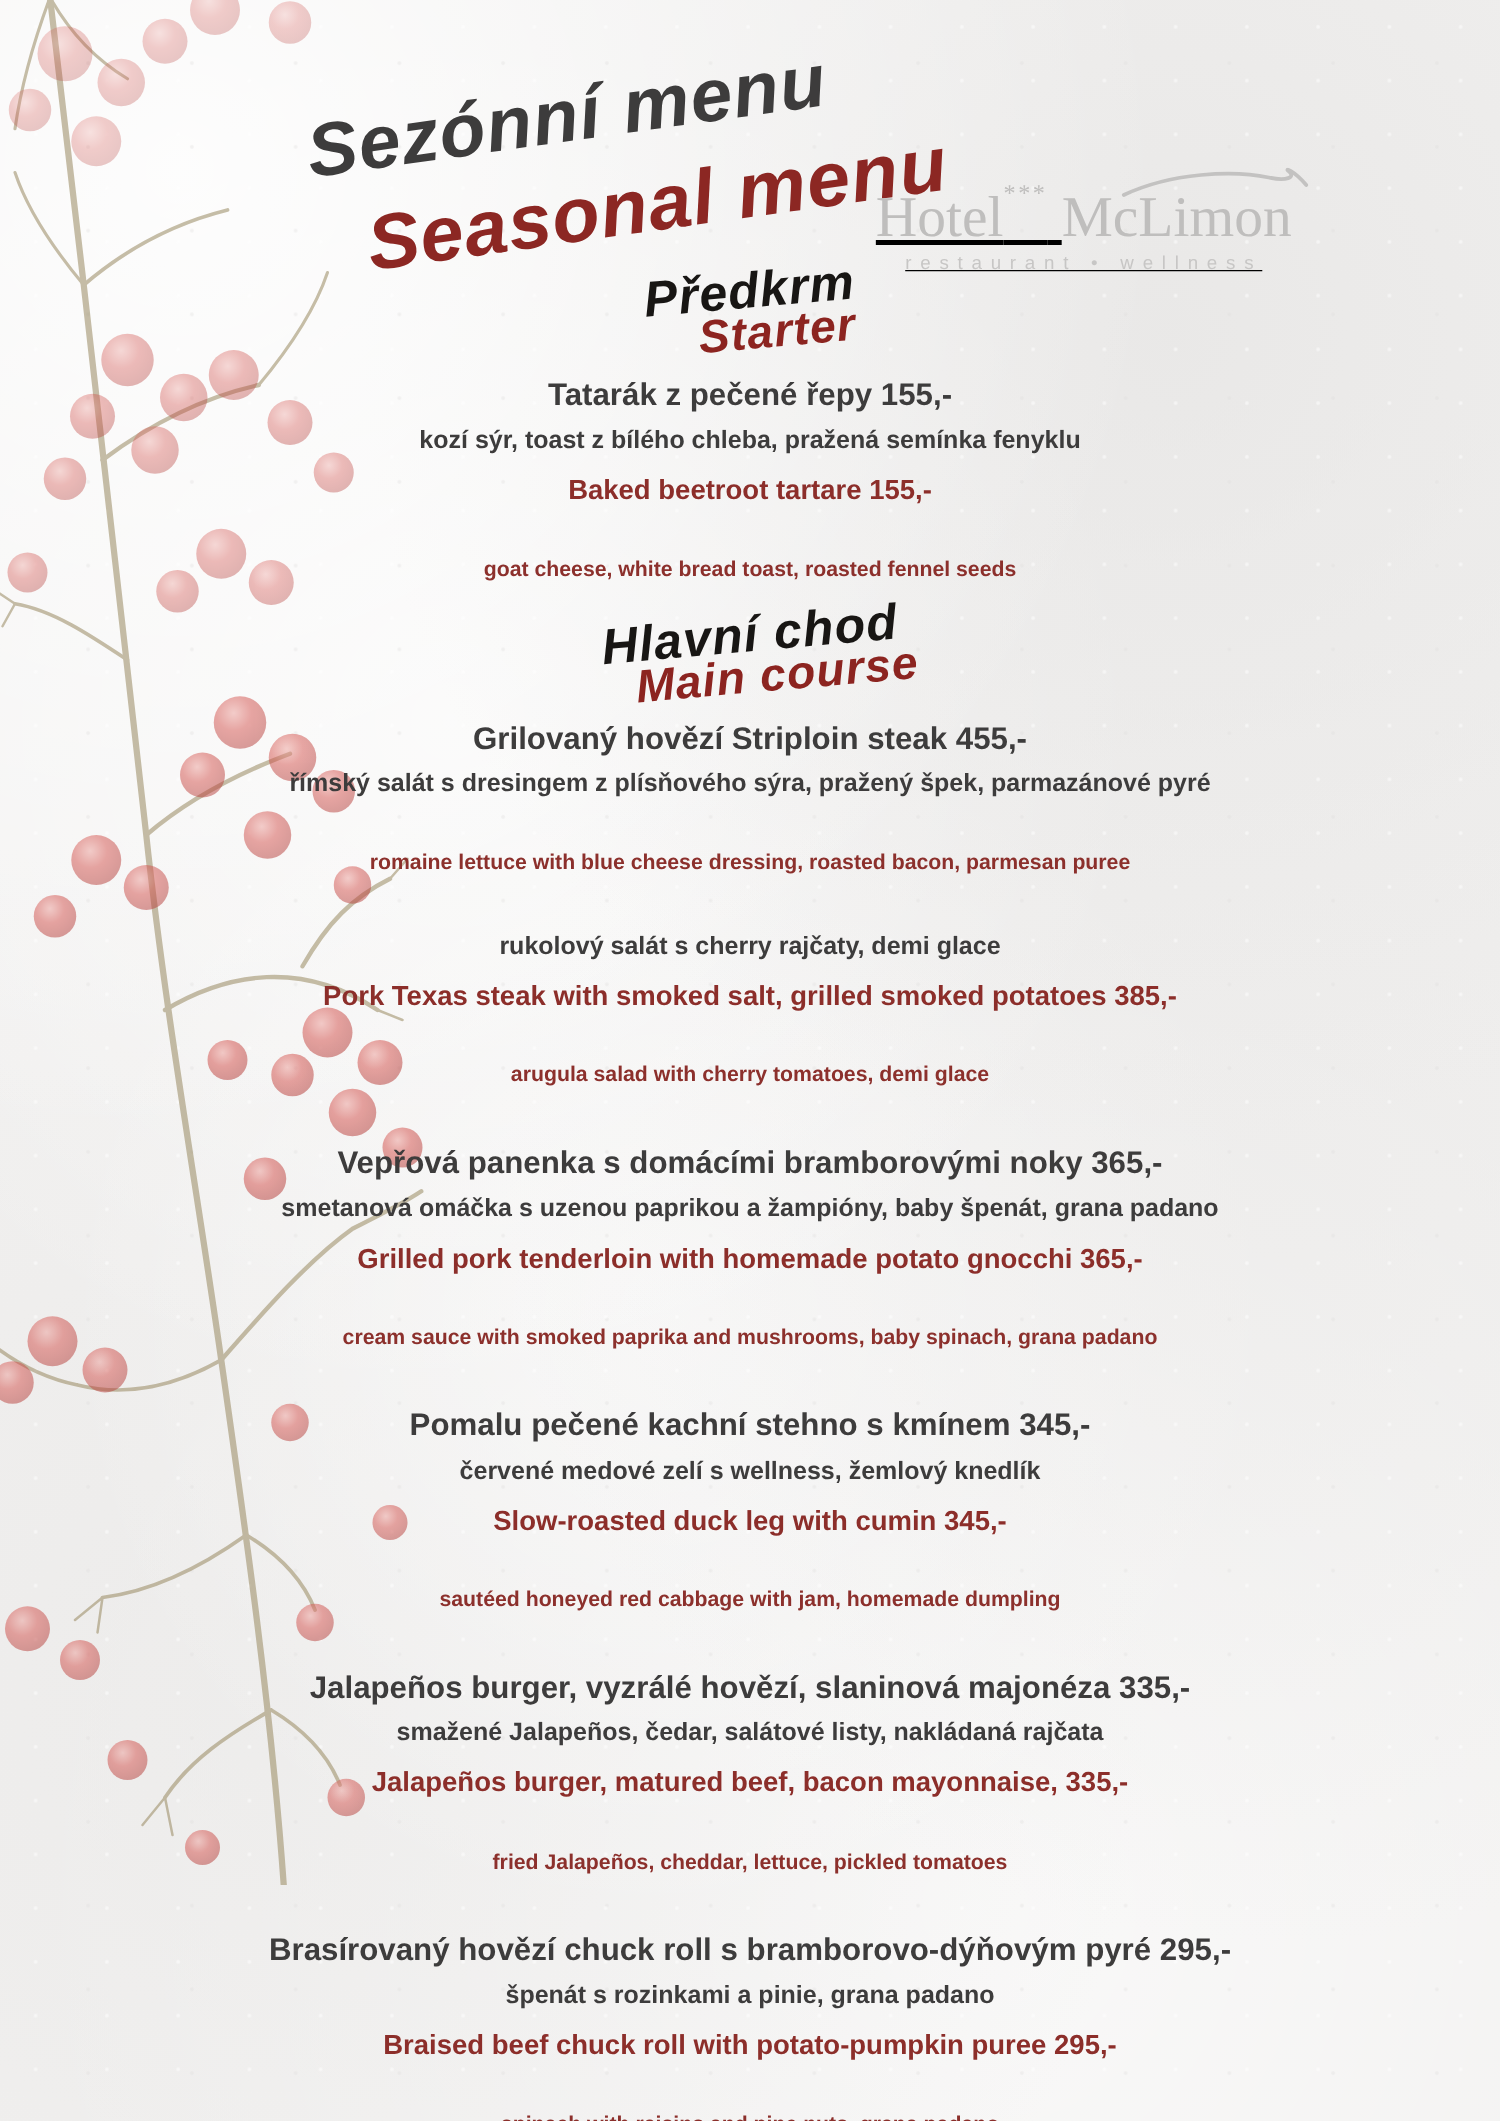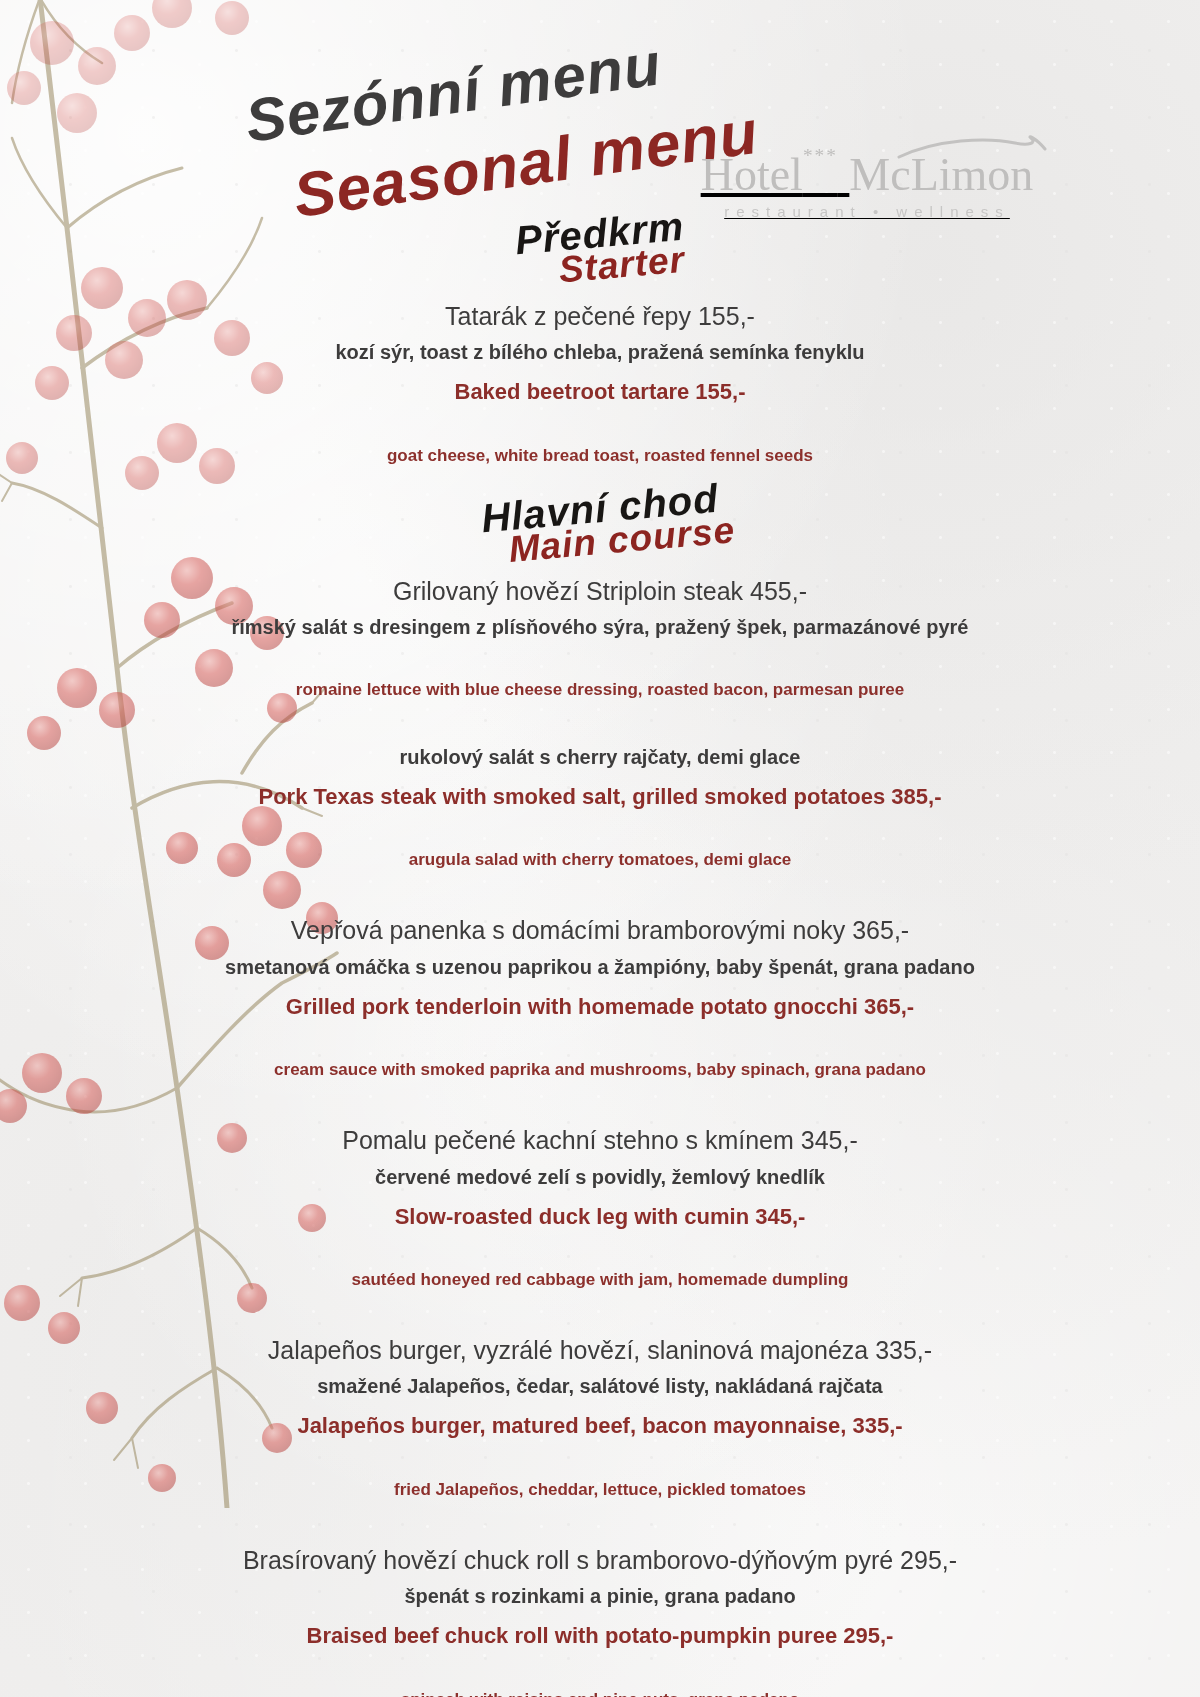--- a/index.html
+++ b/index.html
@@ -61,21 +61,21 @@
     display:inline-block;font-size:40px;font-weight:bold;font-style:italic;
     color:#181614;transform:rotate(-5deg);letter-spacing:1px;line-height:1.05;
   }
   .sec-head .h-en{
     display:block;font-size:37px;font-weight:bold;font-style:italic;
     color:#8c2420;transform:rotate(-5deg) translateX(22px);
     letter-spacing:1px;margin-top:-6px;line-height:1.05;
   }
   .item{margin:0 auto 44px auto;max-width:1080px;}
   .item.starter{margin-bottom:20px;}
-  .cz-title{font-size:25px;font-weight:normal;color:#3d3c3c;line-height:1.25;margin-bottom:8px;}
+  .cz-title{font-size:25px;font-weight:bold;color:#3d3c3c;line-height:1.25;margin-bottom:8px;}
   .cz-desc{font-size:20px;font-weight:600;color:#3d3c3c;line-height:1.25;margin-bottom:13px;text-align:center;}
   .en-title{font-size:22px;font-weight:bold;color:#8c2e2a;line-height:1.25;margin-bottom:8px;}
   .en-desc{font-size:17px;font-weight:bold;color:#8c302c;line-height:1.3;margin-top:39px;}
 </style>
 </head>
 <body>
 
 <div class="page">
   <div class="snow-dots"></div>
 
@@ -211,21 +211,21 @@
 
     <div class="item">
       <div class="cz-title">Vepřová panenka s domácími bramborovými noky 365,-</div>
       <div class="cz-desc">smetanová omáčka s uzenou paprikou a žampióny, baby špenát, grana padano</div>
       <div class="en-title">Grilled pork tenderloin with homemade potato gnocchi 365,-</div>
       <div class="en-desc">cream sauce with smoked paprika and mushrooms, baby spinach, grana padano</div>
     </div>
 
     <div class="item">
       <div class="cz-title">Pomalu pečené kachní stehno s kmínem 345,-</div>
-      <div class="cz-desc">červené medové zelí s povidly, žemlový knedlík</div>
+      <div class="cz-desc">červené medové zelí s wellness, žemlový knedlík</div>
       <div class="en-title">Slow-roasted duck leg with cumin 345,-</div>
       <div class="en-desc">sautéed honeyed red cabbage with jam, homemade dumpling</div>
     </div>
 
     <div class="item">
       <div class="cz-title">Jalapeños burger, vyzrálé hovězí, slaninová majonéza 335,-</div>
       <div class="cz-desc">smažené Jalapeños, čedar, salátové listy, nakládaná rajčata</div>
       <div class="en-title">Jalapeños burger, matured beef, bacon mayonnaise, 335,-</div>
       <div class="en-desc">fried Jalapeños, cheddar, lettuce, pickled tomatoes</div>
     </div>

